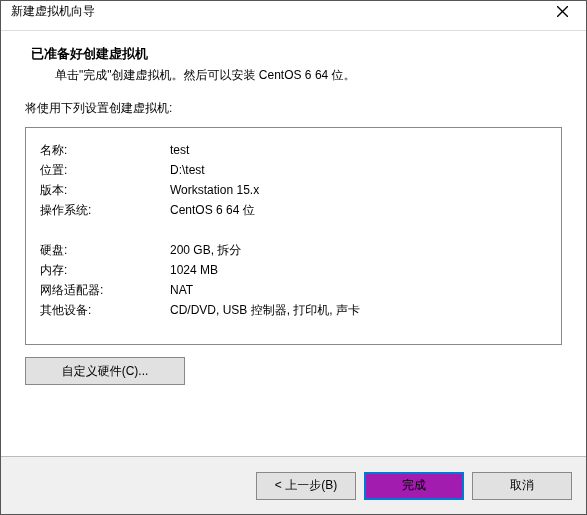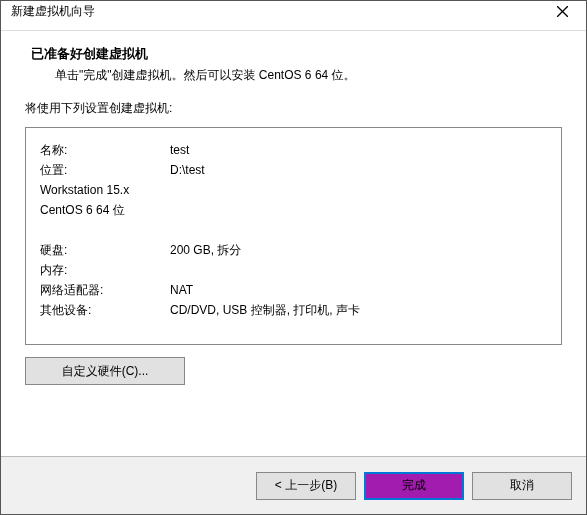--- a/index.html
+++ b/index.html
@@ -132,34 +132,37 @@
     <div class="info-box">
       <div class="row">
         <span class="label">名称:</span>
         <span class="value">test</span>
       </div>
       <div class="row">
         <span class="label">位置:</span>
         <span class="value">D:\test</span>
       </div>
       <div class="row">
+        <span class="label">版本:</span>
         <span class="value">Workstation 15.x</span>
       </div>
       <div class="row">
+        <span class="label">操作系统:</span>
         <span class="value">CentOS 6 64 位</span>
       </div>
 
       <div class="gap"></div>
 
       <div class="row">
         <span class="label">硬盘:</span>
         <span class="value">200 GB, 拆分</span>
       </div>
       <div class="row">
         <span class="label">内存:</span>
+        <span class="value">1024 MB</span>
       </div>
       <div class="row">
         <span class="label">网络适配器:</span>
         <span class="value">NAT</span>
       </div>
       <div class="row">
         <span class="label">其他设备:</span>
         <span class="value">CD/DVD, USB 控制器, 打印机, 声卡</span>
       </div>
     </div>

